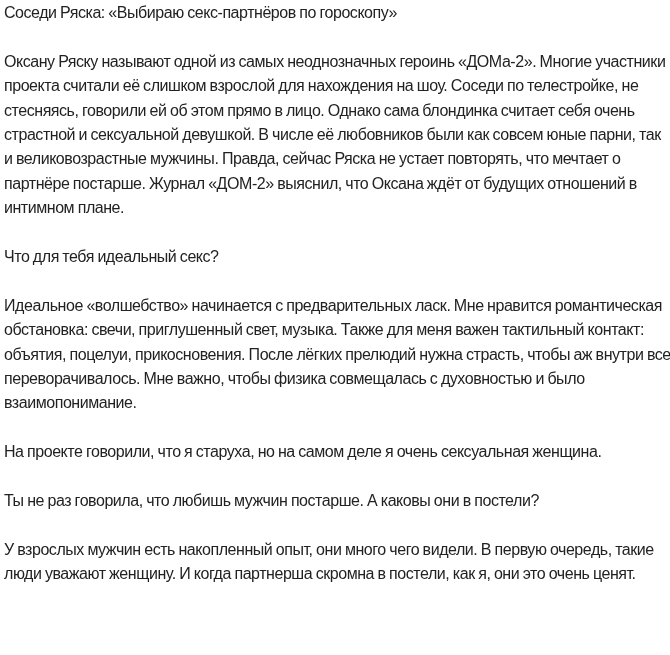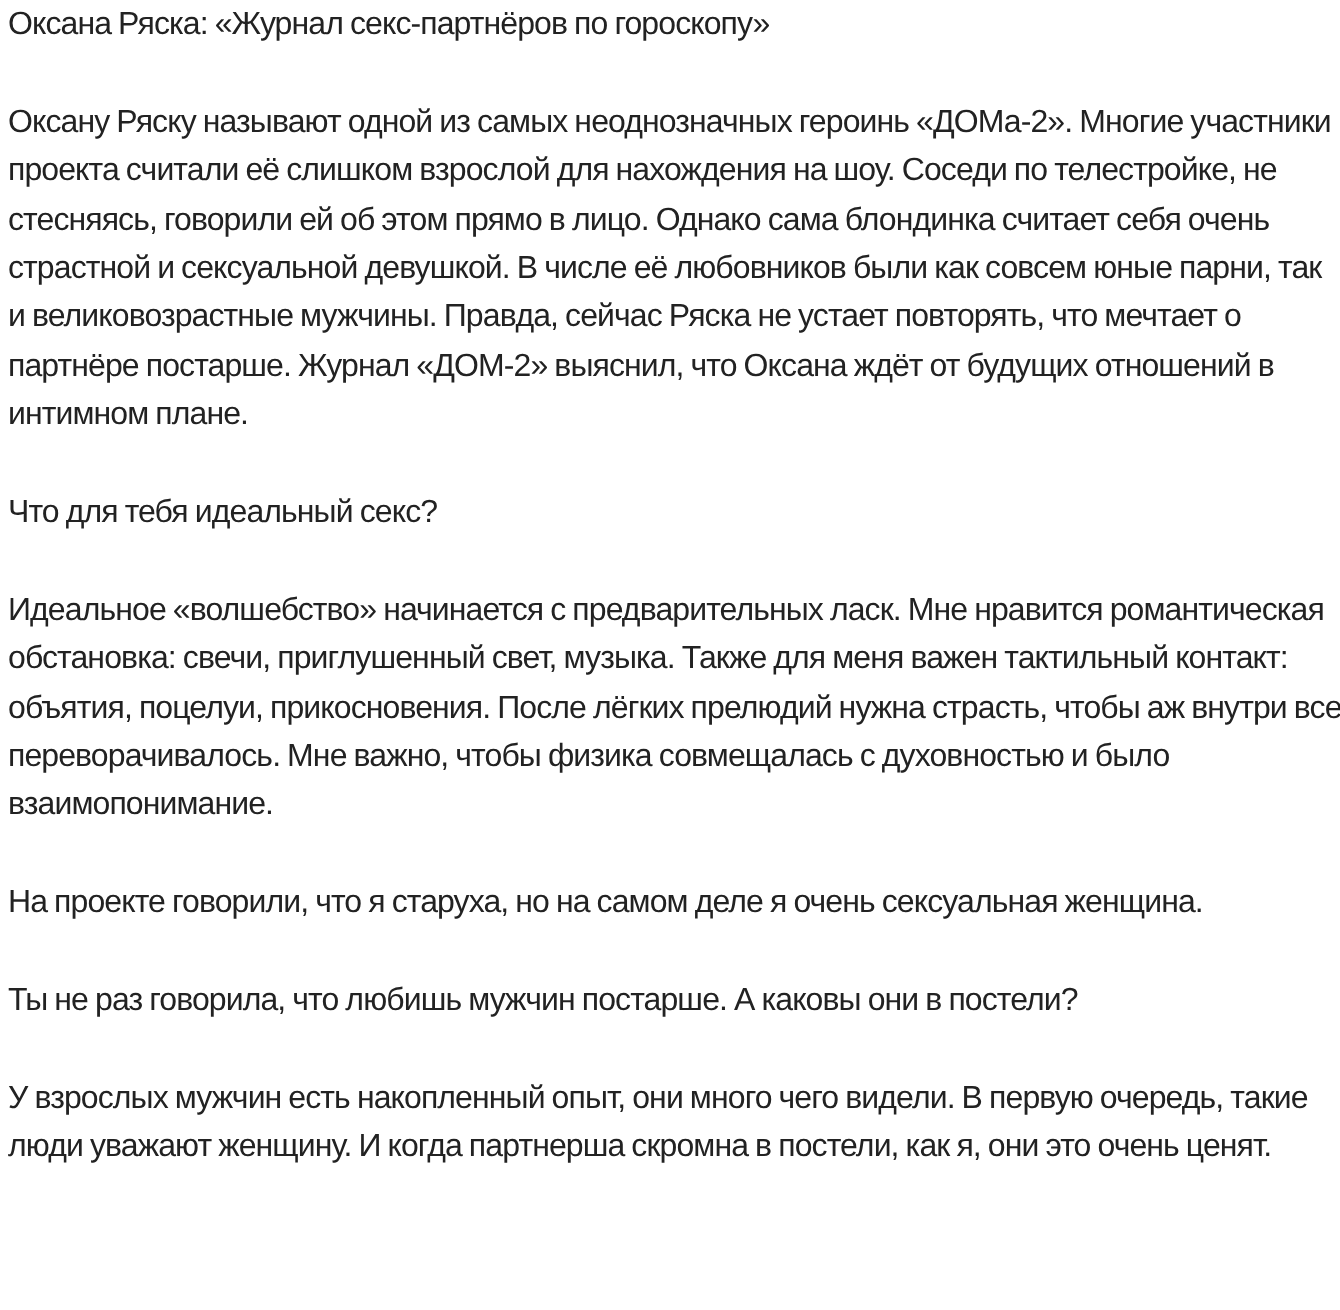--- a/index.html
+++ b/index.html
@@ -17,21 +17,21 @@
     }
     .article p { margin: 0; }
     .gap { height: 24.4px; }
     .title { margin-top: 1px !important; }
     .para { width: 668px; }
   </style>
 </head>
 <body>
 
 <div class="article">
-  <p class="title">Оксана Ряска: «Журнал секс-партнёров по гороскопу»</p>
+  <p class="title">Соседи Ряска: «Выбираю секс-партнёров по гороскопу»</p>
   <div class="gap"></div>
   <p class="para">Оксану Ряску называют одной из самых неоднозначных героинь «ДОМа-2». Многие участники проекта считали её слишком взрослой для нахождения на шоу. Соседи по телестройке, не стесняясь, говорили ей об этом прямо в лицо. Однако сама блондинка считает себя очень страстной и сексуальной девушкой. В числе её любовников были как совсем юные парни, так и великовозрастные мужчины. Правда, сейчас Ряска не устает повторять, что мечтает о партнёре постарше. Журнал «ДОМ-2» выяснил, что Оксана ждёт от будущих отношений в интимном плане.</p>
   <div class="gap"></div>
   <p class="para">Что для тебя идеальный секс?</p>
   <div class="gap"></div>
   <p class="para">Идеальное «волшебство» начинается с предварительных ласк. Мне нравится романтическая обстановка: свечи, приглушенный свет, музыка. Также для меня важен тактильный контакт: объятия, поцелуи, прикосновения. После лёгких прелюдий нужна страсть, чтобы аж внутри все переворачивалось. Мне важно, чтобы физика совмещалась с духовностью и было взаимопонимание.</p>
   <div class="gap"></div>
   <p class="para">На проекте говорили, что я старуха, но на самом деле я очень сексуальная женщина.</p>
   <div class="gap"></div>
   <p class="para">Ты не раз говорила, что любишь мужчин постарше. А каковы они в постели?</p>

